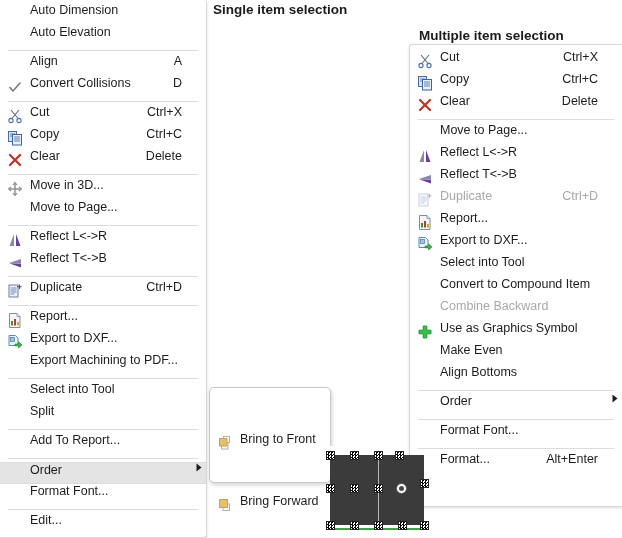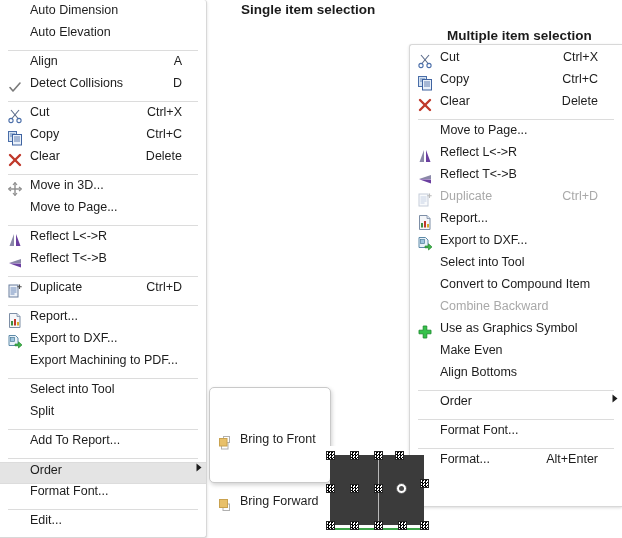--- a/index.html
+++ b/index.html
@@ -19,21 +19,20 @@
   }
 
   
   .heading {
     position: absolute;
     font-family: "Liberation Sans", sans-serif;
     font-size: 13.5px;
     font-weight: bold;
     color: #1b1b1b;
     white-space: nowrap;
-    margin-left: 28px;
   }
   #heading-single { left: 213px; top: 2px; }
   #heading-multiple { left: 419px; top: 28px; }
 
   
   .menu {
     position: absolute;
     background: #ffffff;
     border: 1px solid #d8d8d8;
     border-radius: 3px;
@@ -214,21 +213,21 @@
           <span class="mi-label">Align</span>
           <span class="mi-accel">A</span>
           <span class="mi-arrow"></span>
         </div>
         <div class="menu-item">
           <span class="mi-icon">
             <svg class="icon-svg" width="16" height="16" viewBox="0 0 16 16" xmlns="http://www.w3.org/2000/svg">
               <path d="M3 8.5 L6 12 L13 4" stroke="#7a7a7a" stroke-width="1.6" fill="none" stroke-linecap="round" stroke-linejoin="round"></path>
             </svg>
           </span>
-          <span class="mi-label">Detect Collisions</span>
+          <span class="mi-label">Convert Collisions</span>
           <span class="mi-accel">D</span>
           <span class="mi-arrow"></span>
         </div>
         <div class="sep"></div>
         <div class="menu-item">
           <span class="mi-icon">
             <svg class="icon-svg" width="16" height="16" viewBox="0 0 16 16" xmlns="http://www.w3.org/2000/svg">
               <line x1="4" y1="2" x2="11.5" y2="11" stroke="#5b6b8a" stroke-width="1.1"></line>
               <line x1="12" y1="2" x2="4.5" y2="11" stroke="#5b6b8a" stroke-width="1.1"></line>
               <circle cx="4" cy="12.5" r="2.1" fill="none" stroke="#4a6ea9" stroke-width="1.1"></circle>

